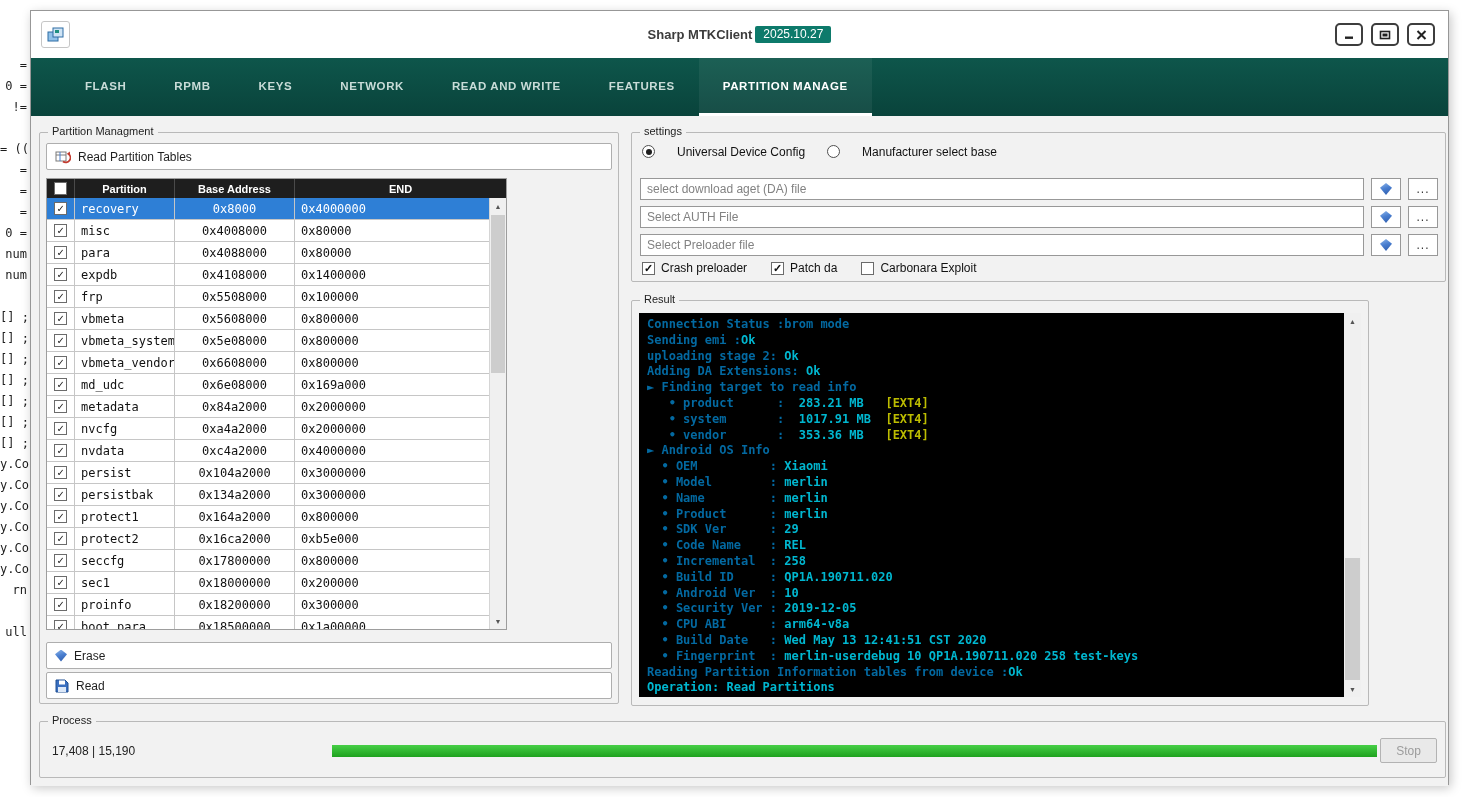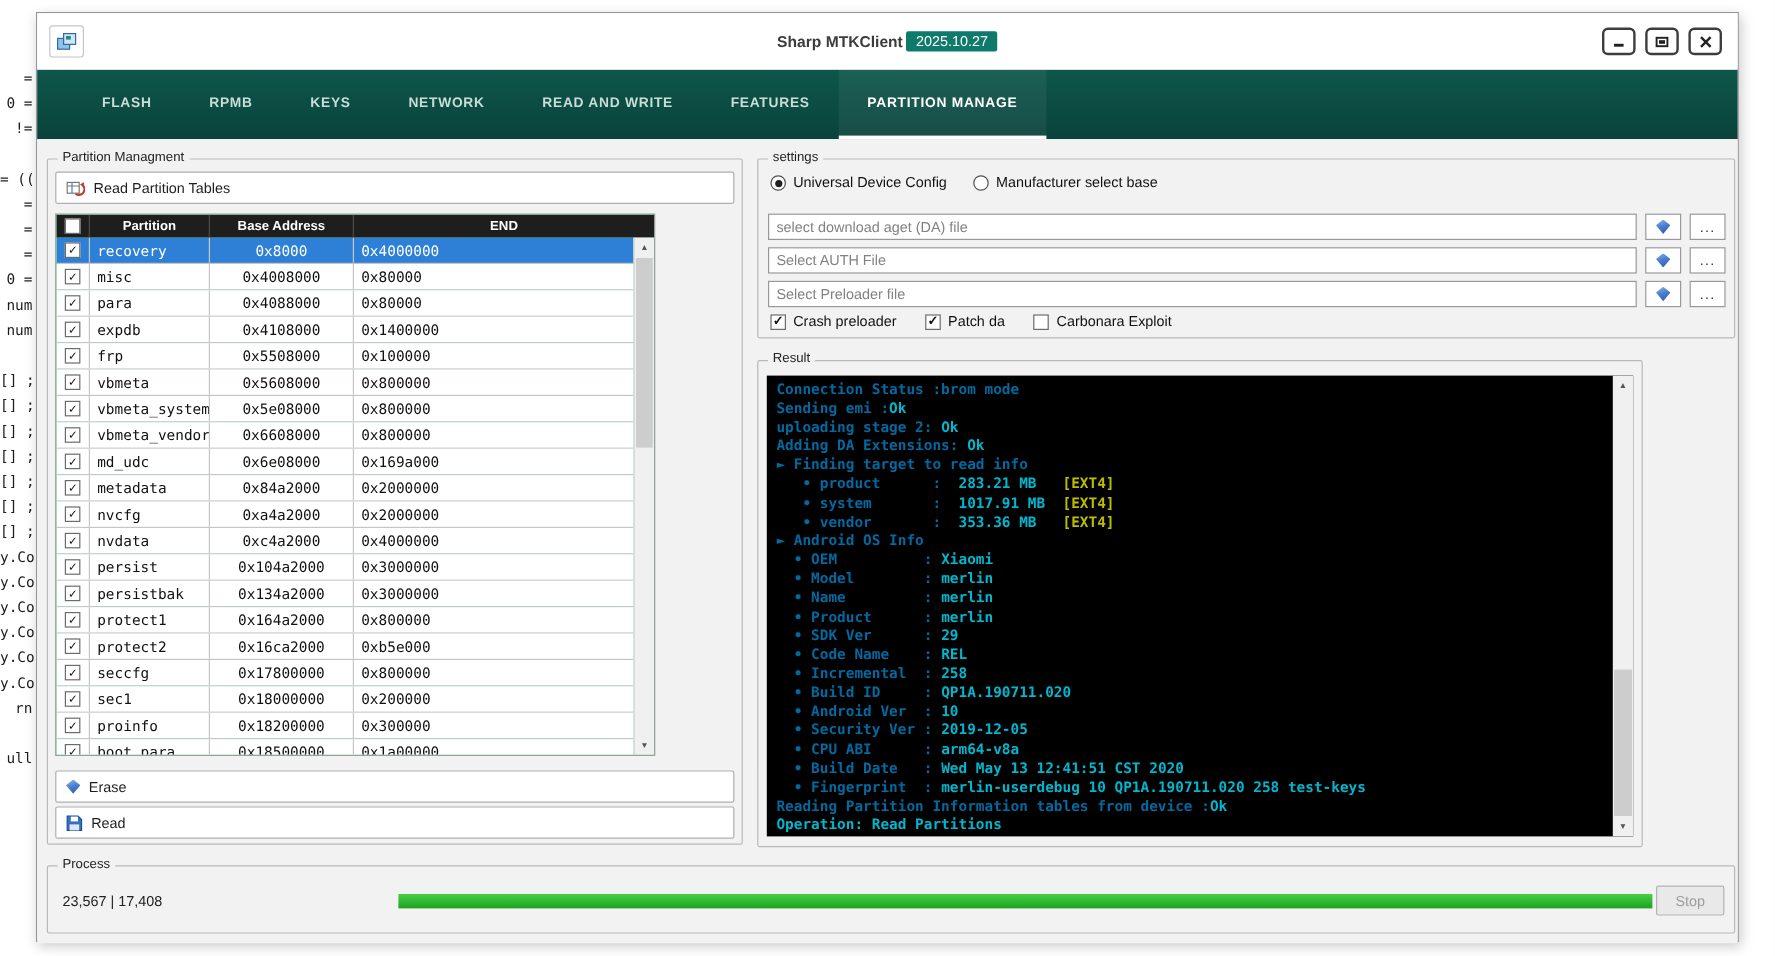--- a/index.html
+++ b/index.html
@@ -38,21 +38,21 @@
   .gbox > .legend { position:absolute; top:-8px; left:8px; background:#f2f2f2; padding:0 4px; font-size:11px; color:#222; }
 
   
   .gb-partition { left:8px; top:16px; width:580px; height:572px; }
   .wide-btn { position:absolute; left:6px; right:6px; height:27px; background:#fff; border:1px solid #aeaeae;
               border-radius:2px; display:flex; align-items:center; gap:7px; padding:0 8px; font-size:12px; color:#1f1f1f; cursor:pointer; }
   .btn-read-tables { top:10px; }
   .btn-erase { top:509px; }
   .btn-read { top:539px; }
 
-  .ptable { position:absolute; left:6px; top:45px; width:500px; height:452px; background:#86efac; border:1px solid #9d9d9d; overflow:hidden; }
+  .ptable { position:absolute; left:6px; top:45px; width:461px; height:452px; background:#c4b5fd; border:1px solid #9d9d9d; overflow:hidden; }
   .ptable-head { display:flex; height:19px; background:#1e1e1e; color:#fff; font-size:11px; font-weight:bold; }
   .th { display:flex; align-items:center; justify-content:center; border-right:1px solid #4a4a4a; }
   .th-check { width:28px; } .th-name { width:100px; } .th-base { width:120px; } .th-end { flex:1; border-right:none; }
   .ptable-body { position:absolute; left:0; top:19px; right:17px; bottom:0; overflow:hidden; }
   .trow { display:flex; height:22px; background:#fff; border-bottom:1px solid #c6c6c6;
           font-family:"DejaVu Sans Mono", monospace; font-size:12px; color:#111; cursor:pointer; }
   .trow.sel { background:#2e7fd6; color:#fff; }
   .td { display:flex; align-items:center; border-right:1px solid #c6c6c6; overflow:hidden; }
   .td-check { width:28px; justify-content:center; }
   .td-name { width:100px; padding-left:6px; }
@@ -69,21 +69,21 @@
   .sb-track { flex:1; position:relative; }
   .sb-thumb { position:absolute; left:1px; right:1px; background:#cdcdcd; cursor:pointer; }
 
   .icon-diamond { width:12px; height:12px; flex:0 0 auto;
                   background:linear-gradient(160deg,#8fb6ea 0%,#4a7fd0 45%,#2a57a8 100%);
                   clip-path:polygon(50% 0,100% 40%,50% 100%,0 40%); }
 
   
   .gb-settings { left:600px; top:16px; width:815px; height:150px; }
   .radio-row { position:absolute; left:10px; top:12px; display:flex; gap:22px; align-items:center; }
-  .radio-item { display:flex; align-items:flex-end; gap:6px; font-size:12px; color:#111; cursor:pointer; }
+  .radio-item { display:flex; align-items:flex-start; gap:22px; font-size:12px; color:#111; cursor:pointer; }
   .rdo { width:13px; height:13px; border:1px solid #4f4f4f; border-radius:50%; background:#fff;
          display:inline-flex; align-items:center; justify-content:center; }
   .rdo.on::after { content:""; width:6px; height:6px; border-radius:50%; background:#1f1f1f; }
 
   .file-row { position:absolute; left:8px; right:7px; height:22px; display:flex; gap:7px; }
   .fr-0 { top:45px; } .fr-1 { top:73px; } .fr-2 { top:101px; }
   .file-input { flex:1; border:1px solid #989898; background:#fff; font-size:12px; color:#3b82f6; padding:0 6px;
                 font-family:"Liberation Sans", sans-serif; }
   .file-input::placeholder { color:#828282; opacity:1; }
   .sq-btn { width:30px; height:22px; background:#fff; border:1px solid #989898; display:flex; align-items:center;
@@ -436,21 +436,21 @@
             <div class="sb-track">
               <div class="sb-thumb" style="bottom:1px;height:122px;"></div>
             </div>
             <div class="sb-arrow">▼</div>
           </div>
         </div>
       </div>
 
       <div class="gbox gb-process">
         <span class="legend">Process</span>
-        <span class="proc-counter">23,567 | 17,408</span>
+        <span class="proc-counter">17,408 | 15,190</span>
         <div class="pbar">
           <div class="pfill" id="pfill" style="width: 100%;"></div>
         </div>
         <button class="stop-btn">Stop</button>
       </div>
 
     </div>
   </div>
 </div>
 

